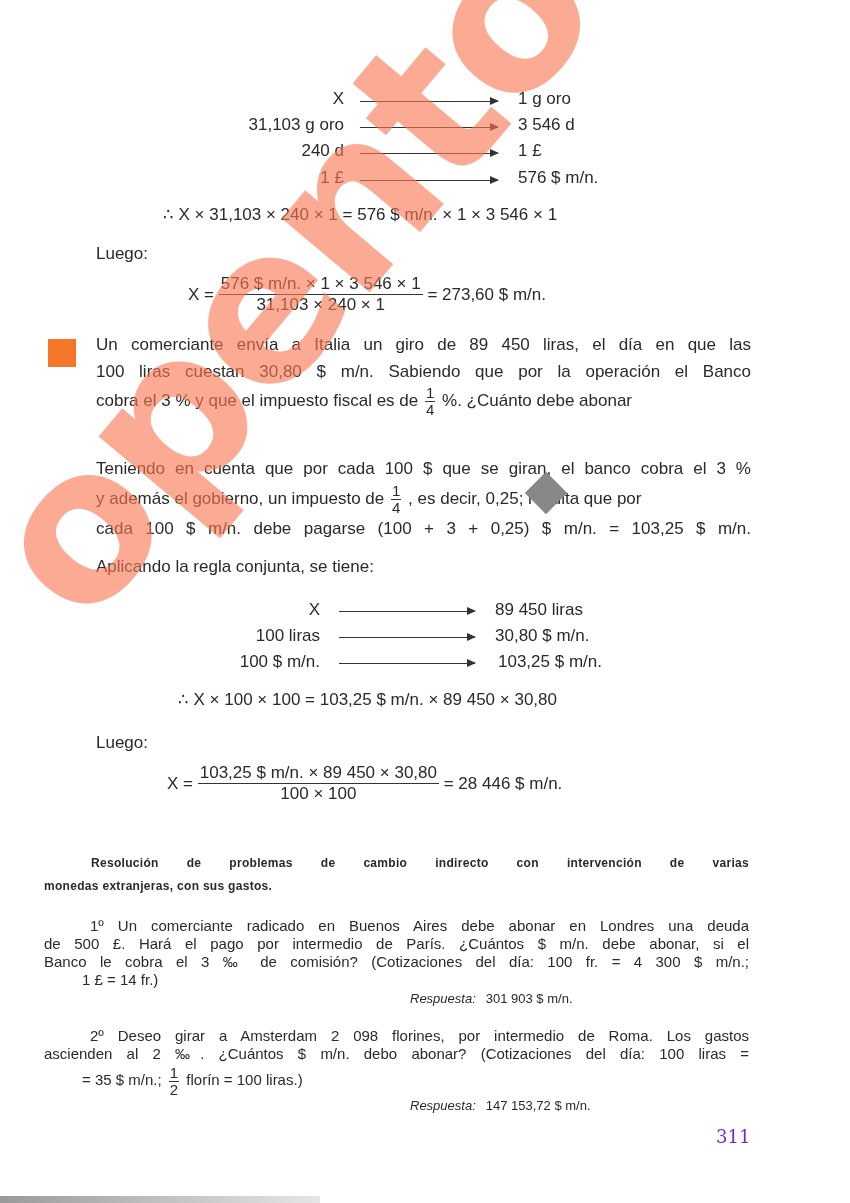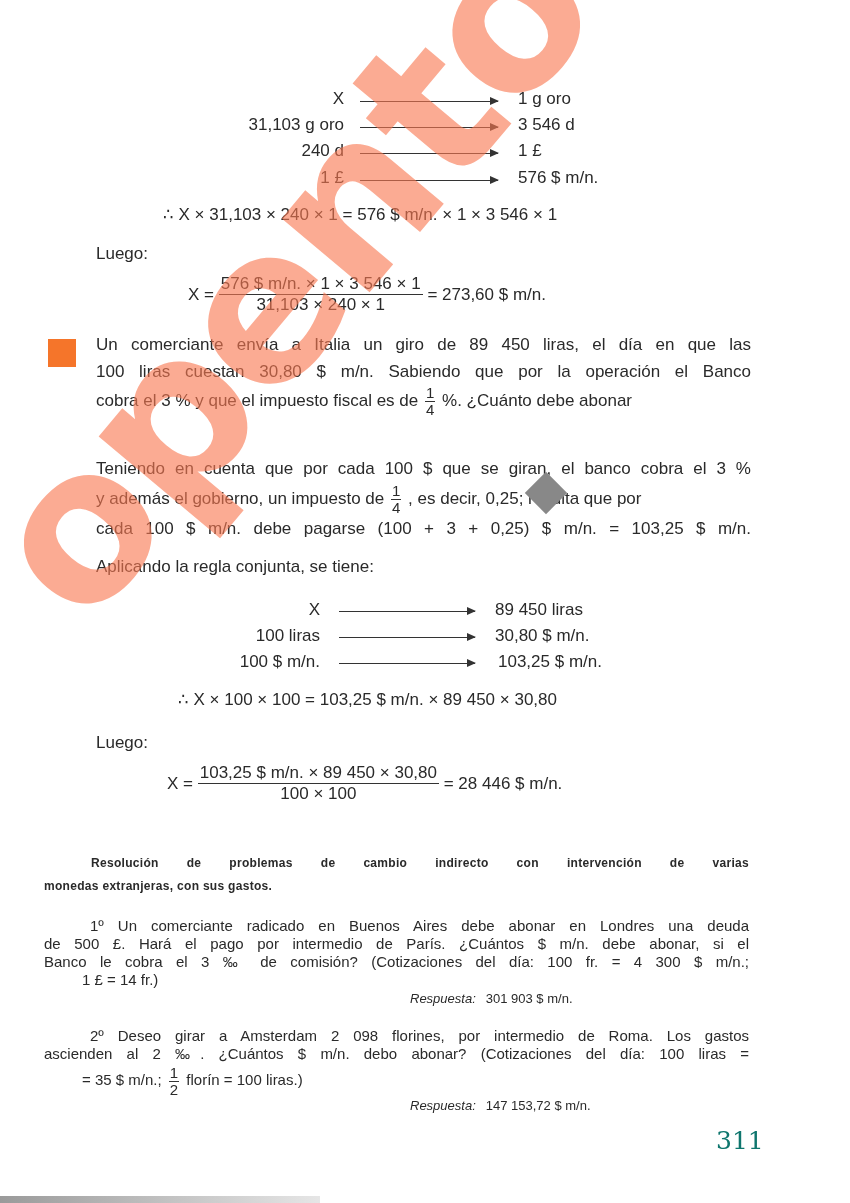--- a/index.html
+++ b/index.html
@@ -34,21 +34,21 @@
   .para .line.last { text-align-last: left; }
 
   .bold-heading { font-weight: bold; font-size: 12px; line-height: 23px; letter-spacing: 0.3px; }
   .exercise { position: absolute; font-size: 15px; line-height: 18px; }
   .exercise .line { display: block; text-align: justify; text-align-last: justify; white-space: nowrap; }
   .exercise .line.last { text-align-last: left; margin-left: 38px; }
   .answer { position: absolute; font-size: 13px; }
   .answer .lbl { font-style: italic; margin-right: 10px; }
 
   .marker { position: absolute; left: 48px; top: 339px; width: 28px; height: 28px; background: #f5752a; }
-  .page-number { position: absolute; left: 716px; top: 1126px; font-family: "DejaVu Serif", serif; font-size: 25px; color: #0f766e; }
+  .page-number { position: absolute; left: 716px; top: 1126px; font-family: "DejaVu Serif", serif; font-size: 18px; color: #6d28d9; }
 
   .diamond { position: absolute; left: 531px; top: 478px; width: 30px; height: 30px; background: #888; transform: rotate(45deg); }
 
   .watermark {
     position: absolute; left: 30px; top: 540px; width: 900px; height: 190px;
     transform-origin: 0 50%;
     transform: translate(30px, 490px) rotate(-50deg);
     font-family: "DejaVu Sans", sans-serif; font-weight: bold; font-size: 210px; line-height: 190px;
     color: rgba(248, 120, 80, 0.62); letter-spacing: -4px; pointer-events: none; white-space: nowrap;
   }

